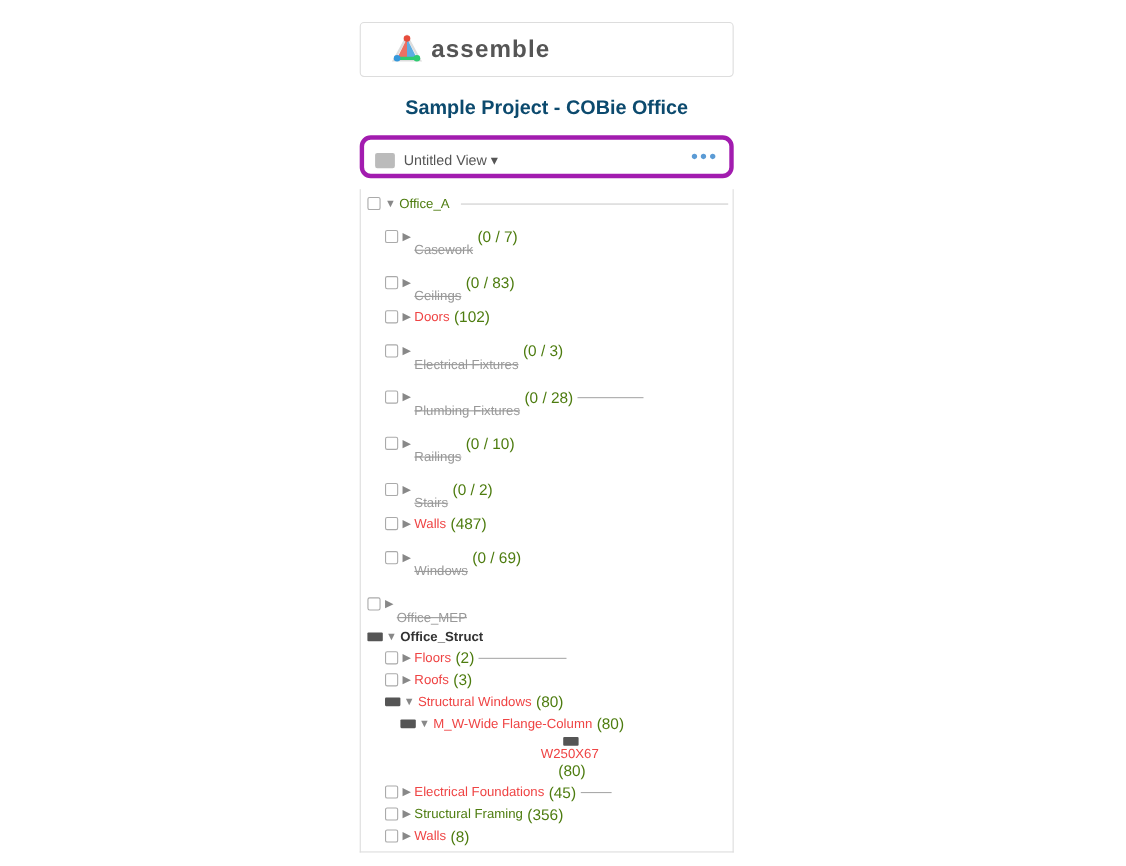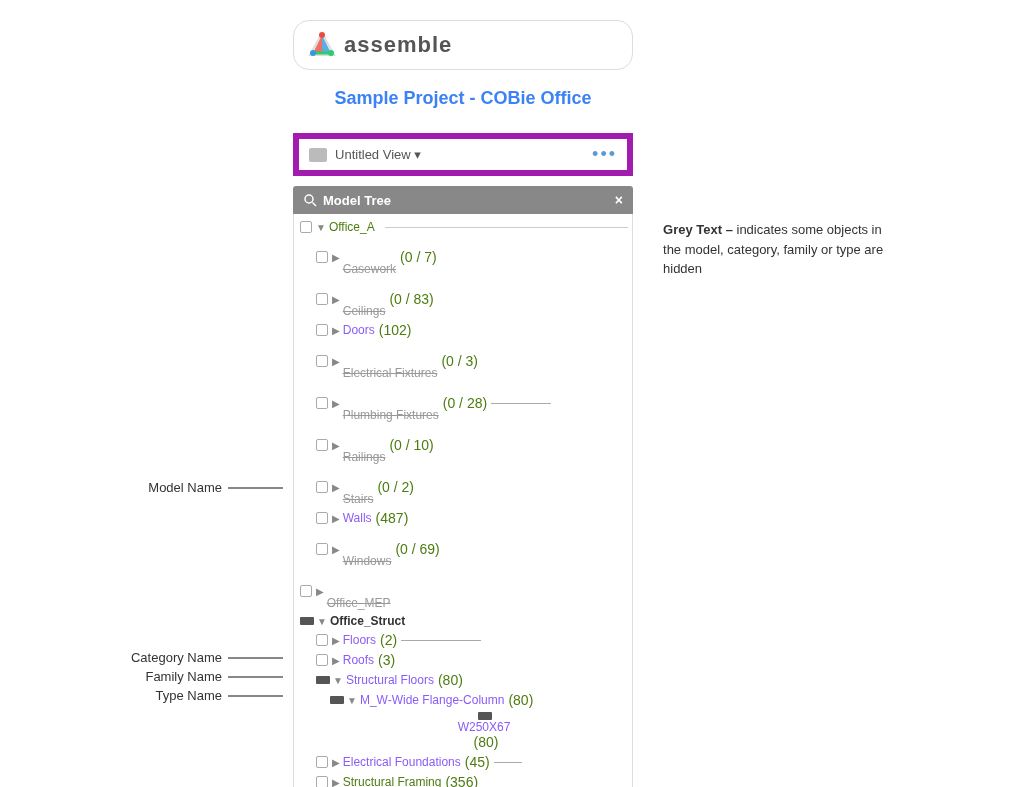--- a/index.html
+++ b/index.html
@@ -41,51 +41,51 @@
     }
     .center-panel {
       display: flex;
       flex-direction: column;
       align-items: center;
       width: 340px;
     }
     .logo-bar {
       background: #fff;
       border: 1px solid #ddd;
-      border-radius: 16px;
-      padding: 10px 14px;
+      border-radius: 4px;
+      padding: 10px 28px;
       display: flex;
       align-items: center;
       gap: 8px;
       margin-bottom: 18px;
       width: 340px;
     }
     .logo-icon {
       width: 28px;
       height: 28px;
     }
     .logo-text {
       font-size: 22px;
       font-weight: bold;
       color: #555;
       letter-spacing: 1px;
     }
     .project-title {
       font-size: 18px;
       font-weight: bold;
-      color: #3b82f6;
-      margin-bottom: 24px;
+      color: #0c4a6e;
+      margin-bottom: 14px;
       text-align: center;
     }
     .view-bar {
       display: flex;
-      align-items: center;
-      background: #fff;
-      border: 6px solid #a21caf;
-      border-radius: 0;
+      align-items: flex-end;
+      background: #fff;
+      border: 4px solid #a21caf;
+      border-radius: 10px;
       padding: 5px 10px;
       width: 340px;
       margin-bottom: 10px;
       justify-content: space-between;
     }
     .view-bar-left {
       display: flex;
       align-items: center;
       gap: 8px;
     }
@@ -159,21 +159,21 @@
     .item-text {
       font-size: 12px;
       margin-right: 4px;
     }
     .item-count {
       font-size: 14px;
       color: #888;
     }
     .text-grey { color: #4d7c0f; }
     .text-strikethrough { text-decoration: line-through; color: #999; margin-top: 24px; }
-    .text-black { color: #8b5cf6; font-weight: normal; }
+    .text-black { color: #ef4444; font-weight: normal; }
     .text-bold { color: #333; font-weight: bold; }
     .color-swatch {
       display: inline-block;
       width: 14px;
       height: 8px;
       background: #888;
       border-radius: 1px;
       margin-right: 3px;
       flex-shrink: 0;
     }
@@ -197,38 +197,20 @@
     }
     .annotation-text strong {
       font-weight: bold;
     }
   </style>
 </head>
 <body>
 
 <div class="page-wrapper">
 
-  <div class="left-labels">
-    <div class="left-label-item" style="margin-bottom: 155px;">
-      <span>Model Name</span>
-      <span class="left-label-line"></span>
-    </div>
-    <div class="left-label-item" style="margin-bottom: 4px;">
-      <span>Category Name</span>
-      <span class="left-label-line"></span>
-    </div>
-    <div class="left-label-item" style="margin-bottom: 4px;">
-      <span>Family Name</span>
-      <span class="left-label-line"></span>
-    </div>
-    <div class="left-label-item">
-      <span>Type Name</span>
-      <span class="left-label-line"></span>
-    </div>
-  </div>
 
   <div class="center-panel">
 
     <div class="logo-bar">
       <svg class="logo-icon" viewBox="0 0 28 28">
 
         <polygon points="14,2 2,24 26,24" fill="none" stroke="#ddd" stroke-width="2"></polygon>
         <polygon points="14,4 5,22 14,22" fill="#e74c3c" opacity="0.8"></polygon>
         <polygon points="14,4 23,22 14,22" fill="#3498db" opacity="0.8"></polygon>
         <line x1="5" y1="22" x2="23" y2="22" stroke="#2ecc71" stroke-width="3"></line>
@@ -242,30 +224,20 @@
     <div class="project-title">Sample Project - COBie Office</div>
 
     <div class="view-bar">
       <div class="view-bar-left">
         <div class="view-icon-rect"></div>
         <span class="view-label">Untitled View ▾</span>
       </div>
       <span class="view-dots">•••</span>
     </div>
 
-    <div class="model-tree-header">
-      <div class="model-tree-header-left">
-        <svg width="14" height="14" viewBox="0 0 14 14">
-          <circle cx="6" cy="6" r="4" stroke="#fff" stroke-width="1.5" fill="none"></circle>
-          <line x1="9.5" y1="9.5" x2="13" y2="13" stroke="#fff" stroke-width="1.5"></line>
-        </svg>
-        <span>Model Tree</span>
-      </div>
-      <span class="close-x">×</span>
-    </div>
 
     <div class="tree-container">
 
       <div class="tree-item" style="position:relative;">
         <div class="checkbox"></div>
         <span class="expand-arrow">▼</span>
         <span class="item-text text-grey">Office_A</span>
         <span style="flex:1; height:1px; background:#ccc; margin-left:6px;"></span>
       </div>
 
@@ -356,21 +328,21 @@
       <div class="tree-item indent-1">
         <div class="checkbox"></div>
         <span class="expand-arrow">▶</span>
         <span class="item-text text-black">Roofs</span>
         <span class="item-count text-grey">(3)</span>
       </div>
 
       <div class="tree-item indent-1">
         <span class="color-swatch color-swatch-dark"></span>
         <span class="expand-arrow">▼</span>
-        <span class="item-text text-black">Structural Floors</span>
+        <span class="item-text text-black">Structural Windows</span>
         <span class="item-count text-grey">(80)</span>
       </div>
 
       <div class="tree-item indent-2">
         <span class="color-swatch color-swatch-dark"></span>
         <span class="expand-arrow">▼</span>
         <span class="item-text text-black">M_W-Wide Flange-Column</span>
         <span class="item-count text-grey">(80)</span>
       </div>
 
@@ -400,25 +372,19 @@
         <span class="expand-arrow">▶</span>
         <span class="item-text text-black">Walls</span>
         <span class="item-count text-grey">(8)</span>
       </div>
 
     </div>
   </div>
 
   <div class="right-panel">
 
-    <div class="annotation-block">
-      <div class="annotation-text">
-        <strong>Grey Text –</strong>
-        <span> indicates some objects in the model, category, family or type are hidden</span>
-      </div>
-    </div>
 
 
 
 
   </div>
 
 </div>
 
 </body></html>

